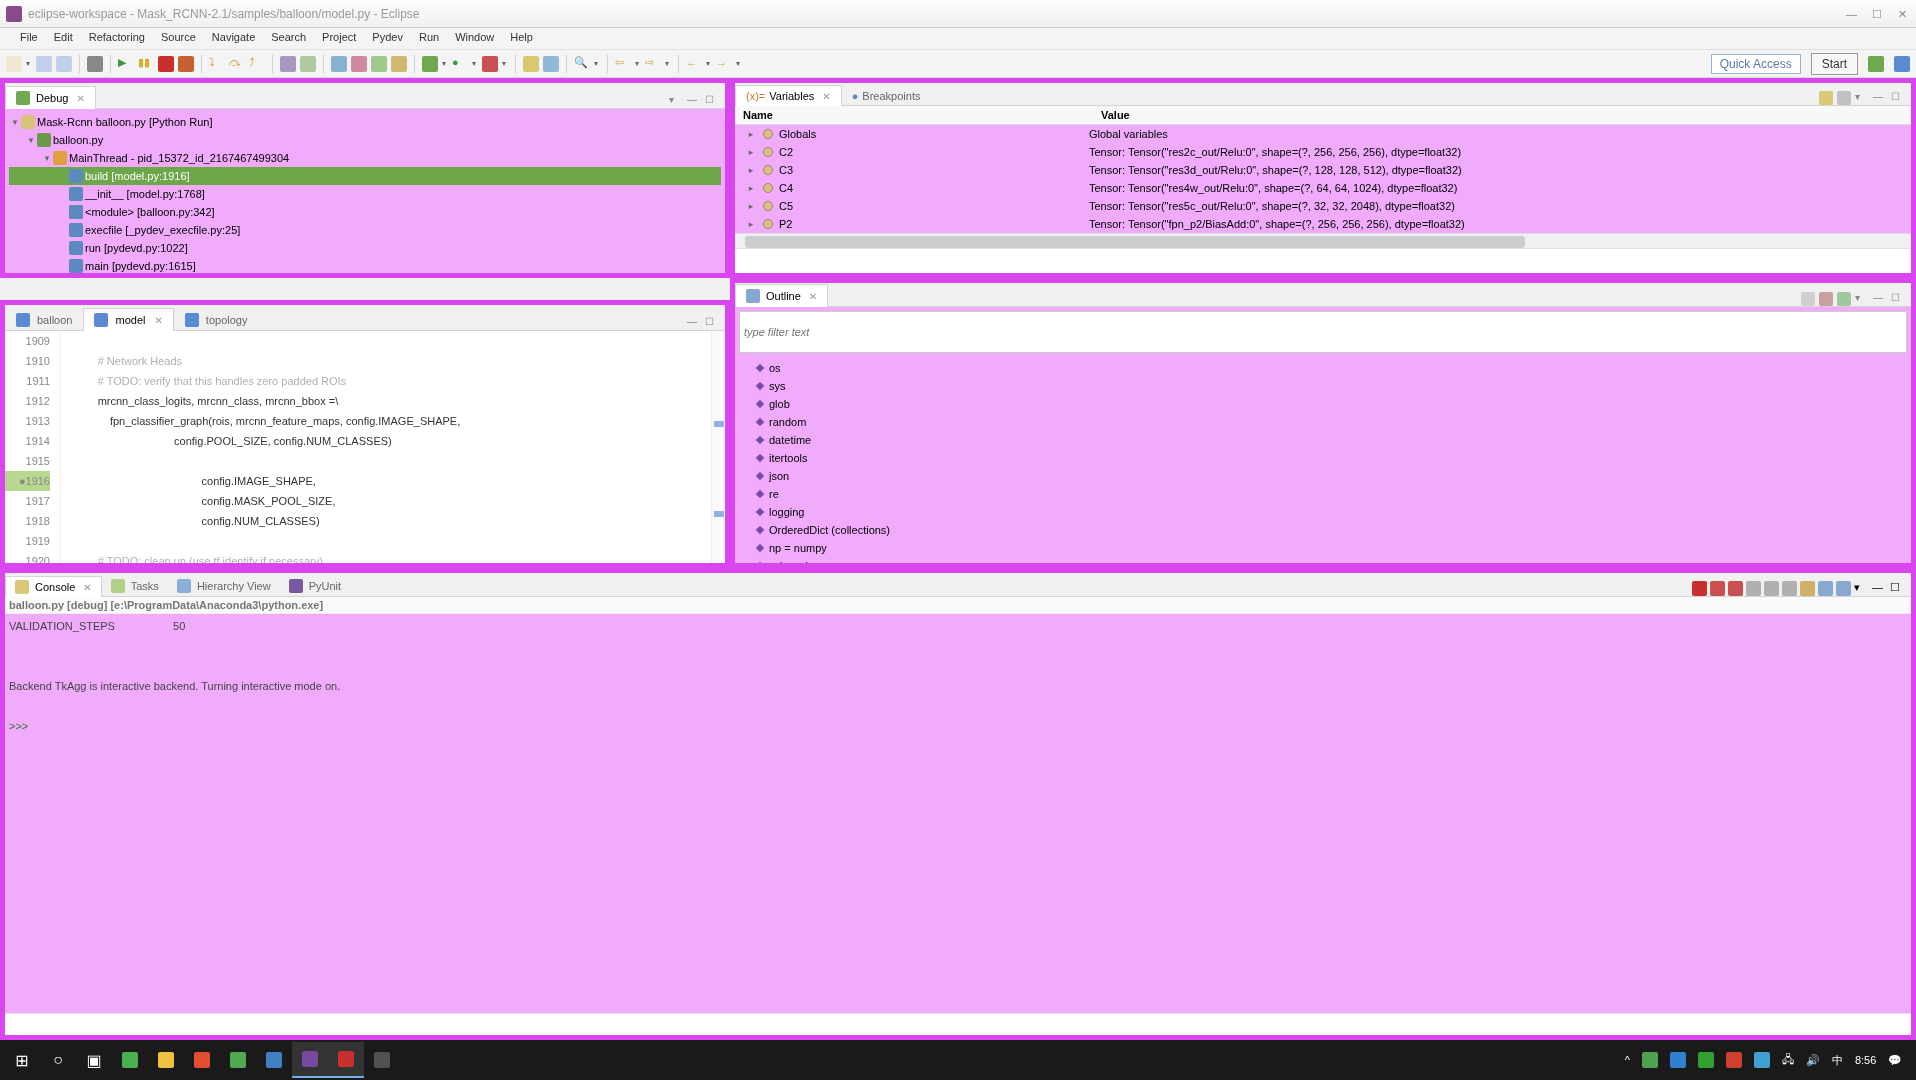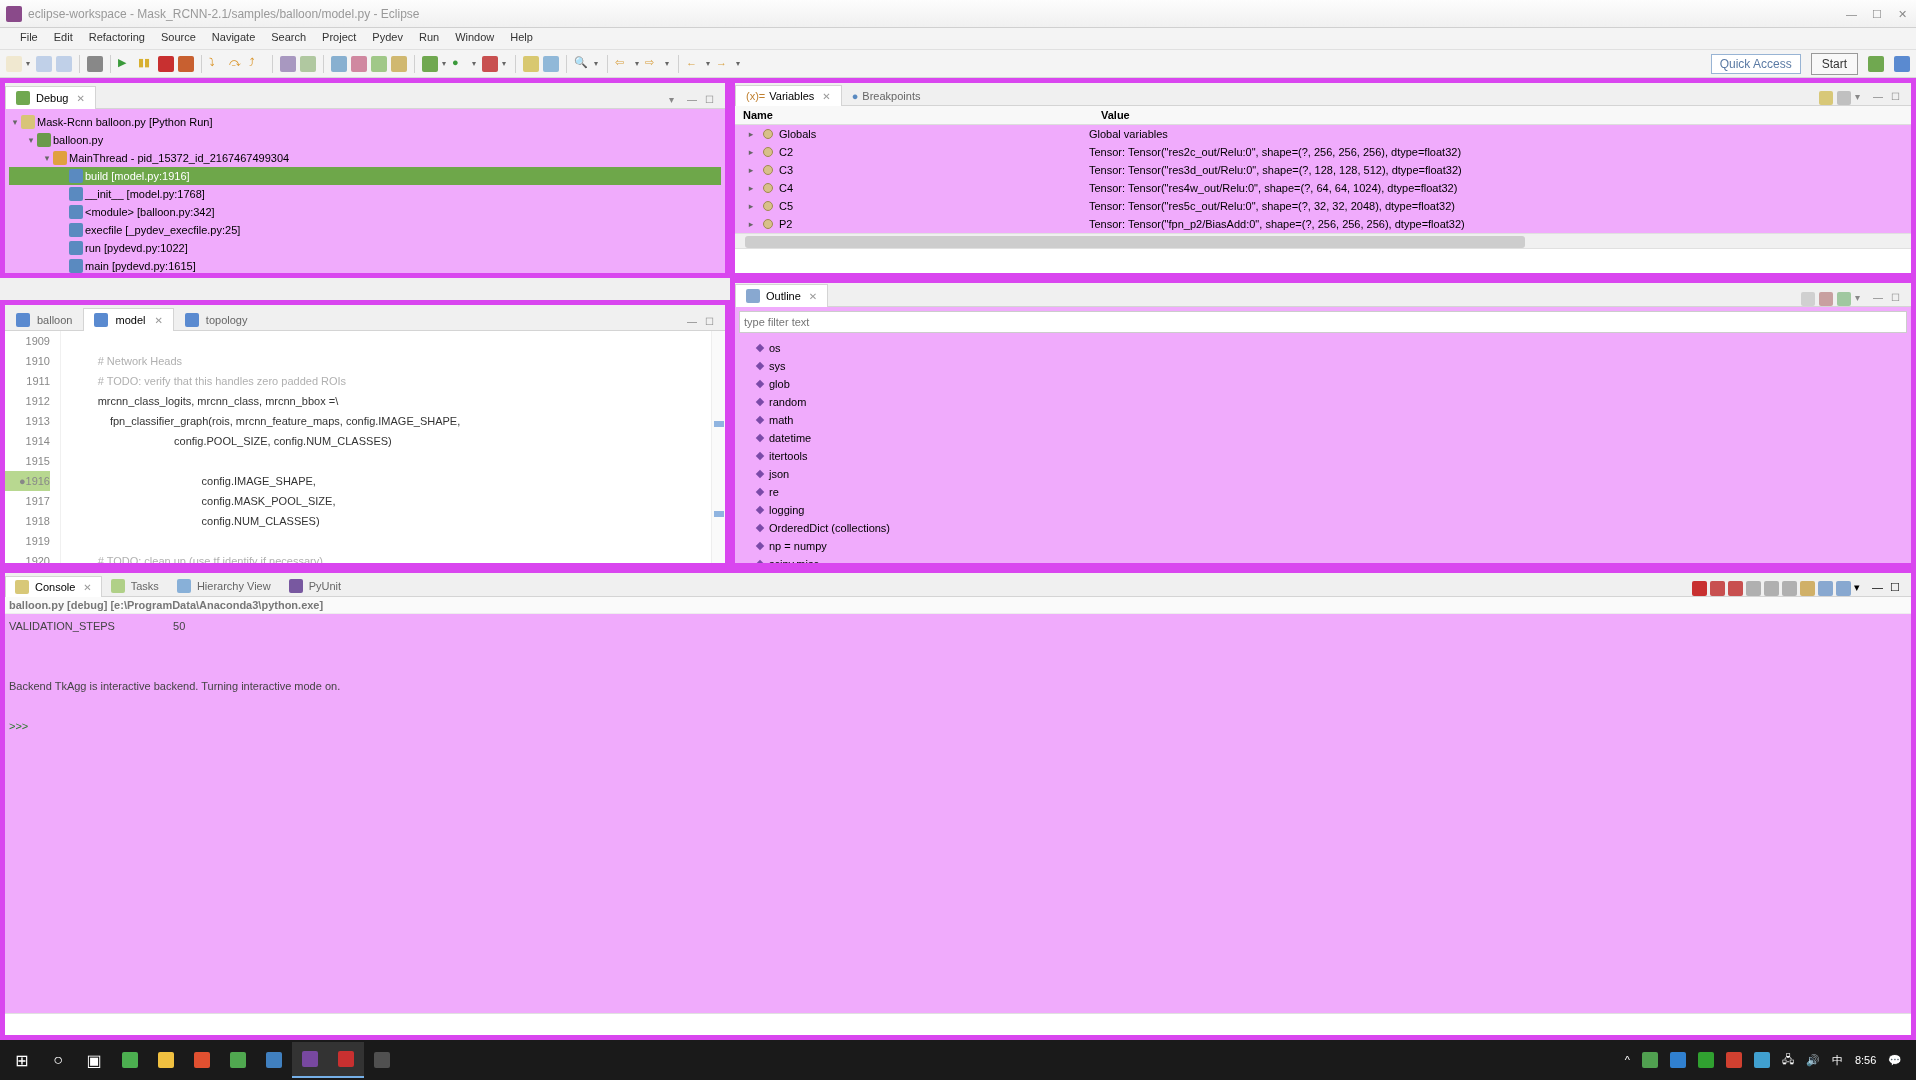--- a/index.html
+++ b/index.html
@@ -68,21 +68,21 @@
 .gutter { width: 56px; text-align: right; padding-right: 10px; color: #888; background: #fff; border-right: 1px solid #f0f0f0; line-height: 20px; }
 .gutter .bp { background: #b8d890; }
 .code { flex: 1; white-space: pre; line-height: 20px; color: #333; }
 .code .hl { background: #d4eab4; display: block; }
 .code .cm { color: #b0b0b0; }
 .ov-ruler { width: 14px; background: #fafafa; border-left: 1px solid #eee; position: relative; }
 .ov-mark { position: absolute; right: 1px; width: 10px; height: 6px; background: #90b4e0; }
 
 
 .outline { grid-column: 2 / 3; grid-row: 2 / 3; }
-.filter-input { width: calc(100% - 8px); margin: 4px; border: 1px solid #ccc; padding: 4px 4px; color: #999; }
+.filter-input { width: calc(100% - 8px); margin: 4px; border: 1px solid #ccc; padding: 14px 4px; color: #999; font-style: italic; }
 .outline-body { padding: 2px 6px; font-size: 12px; line-height: 18px; overflow: hidden; }
 .ol-row { display: flex; align-items: center; }
 .ol-dot { width: 6px; height: 6px; background: #7a4aa8; margin: 0 6px 0 16px; transform: rotate(45deg); }
 
 
 .console { grid-column: 1 / 3; grid-row: 3 / 4; }
 .console-tabs { height: 24px; background: #f0f0f0; border-bottom: 1px solid #d4d4d4; display: flex; align-items: flex-end; }
 .con-tab { padding: 3px 9px; display: flex; align-items: center; gap: 4px; color: #666; }
 .con-tab.active { background: #fff; border: 1px solid #d4d4d4; border-bottom: none; position: relative; top: 1px; color: #000; }
 .con-toolbar { margin-left: auto; display: flex; gap: 3px; padding-right: 6px; align-items:center; }
@@ -429,24 +429,20 @@
         <div class="ol-row">
           <span class="ol-dot"></span>
           <span>glob</span>
         </div>
         <div class="ol-row">
           <span class="ol-dot"></span>
           <span>random</span>
         </div>
         <div class="ol-row">
           <span class="ol-dot"></span>
-          <span>math</span>
-        </div>
-        <div class="ol-row">
-          <span class="ol-dot"></span>
           <span>datetime</span>
         </div>
         <div class="ol-row">
           <span class="ol-dot"></span>
           <span>itertools</span>
         </div>
         <div class="ol-row">
           <span class="ol-dot"></span>
           <span>json</span>
         </div>

